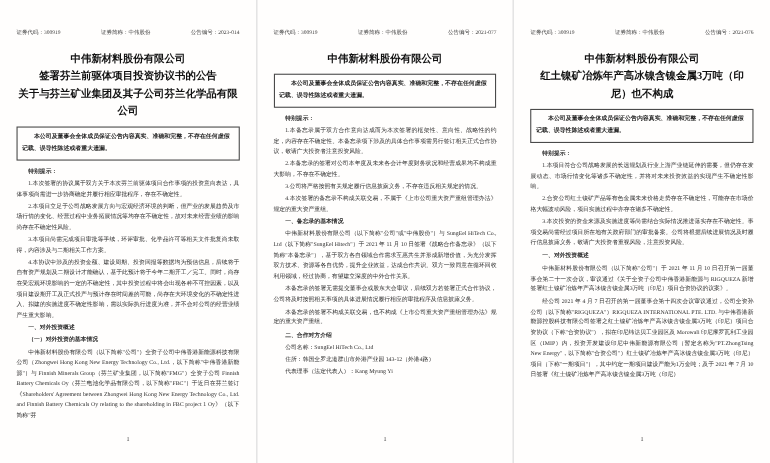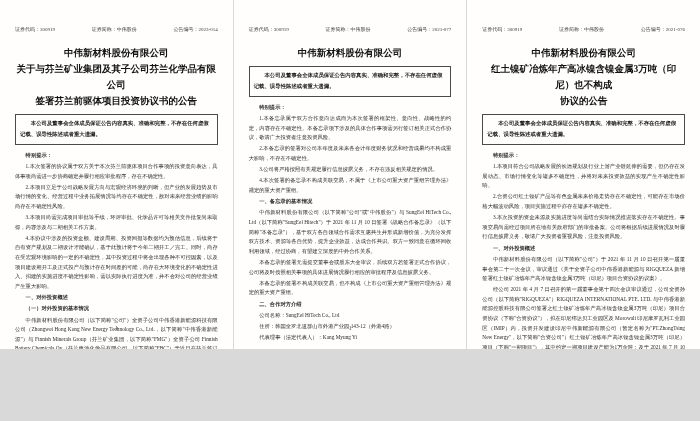--- a/index.html
+++ b/index.html
@@ -8,21 +8,21 @@
     background:#ffffff;
     font-family:"Liberation Serif","DejaVu Serif",serif;
     color:#1c1c1c;
   }
   .doc-strip{
     display:flex;width:700px;height:421px;
     background:#d9d9d9;gap:1px;
   }
   .page{
     position:relative;
-    width:233px;height:349px;
+    width:233px;height:421px;
     background:#fffefd;
     box-sizing:border-box;
     padding:26px 15px 0 15px;
     overflow:hidden;
   }
   .meta-row{
     display:flex;justify-content:space-between;
     font-size:5px;color:#3a3a3a;
     margin-bottom:13px;
     letter-spacing:0;
@@ -69,22 +69,22 @@
 <div class="doc-strip">
 
   <div class="page">
     <div class="meta-row">
       <span>证券代码：300919</span>
       <span>证券简称：中伟股份</span>
       <span>公告编号：2023-014</span>
     </div>
     <div class="title">
       <div>中伟新材料股份有限公司</div>
+      <div>签署芬兰前驱体项目投资协议书的公告</div>
       <div>关于与芬兰矿业集团及其子公司芬兰化学品有限公司</div>
-      <div>签署芬兰前驱体项目投资协议书的公告</div>
     </div>
     <div class="disclaimer">本公司及董事会全体成员保证公告内容真实、准确和完整，不存在任何虚假记载、误导性陈述或者重大遗漏。</div>
     <div class="body-text">
         <p class="note">特别提示：</p>
         <p class="para">1.本次签署的协议属于双方关于本次芬兰前驱体项目合作事项的投资意向表达，具体事项尚需进一步协商确定并履行相应审批程序，存在不确定性。</p>
         <p class="para">2.本项目立足于公司战略发展方向与宏观经济环境的判断，但产业的发展趋势及市场行情的变化、经营过程中业务拓展情况等均存在不确定性，故对未来经营业绩的影响尚存在不确定性风险。</p>
         <p class="para">3.本项目尚需完成项目审批等手续，环评审批、化学品许可等相关文件批复尚未取得，内容涉及与二期相关工作方案。</p>
         <p class="para">4.本协议中涉及的投资金额、建设周期、投资回报等数据均为预估信息，后续将于自有资产规划及二期设计才能确认，基于此预计将于今年二期开工／完工。同时，尚存在受宏观环境影响的一定的不确定性，其中投资过程中将会出现各种不可控因素，以及项目建设期开工及正式投产与预计存在时间差的可能，尚存在大环境变化的不确定性进入、拟建的实施进度不确定性影响，需以实际执行进度为准，并不会对公司的经营业绩产生重大影响。</p>
         <p class="h">一、对外投资概述</p>
         <p class="h2">（一）对外投资的基本情况</p>
@@ -123,21 +123,20 @@
 
   <div class="page">
     <div class="meta-row">
       <span>证券代码：300919</span>
       <span>证券简称：中伟股份</span>
       <span>公告编号：2021-076</span>
     </div>
     <div class="title">
       <div>中伟新材料股份有限公司</div>
       <div>红土镍矿冶炼年产高冰镍含镍金属3万吨（印尼）也不构成</div>
-      <div>协议的公告</div>
     </div>
     <div class="disclaimer">本公司及董事会全体成员保证公告内容真实、准确和完整，不存在任何虚假记载、误导性陈述或者重大遗漏。</div>
     <div class="body-text">
         <p class="note">特别提示：</p>
         <p class="para">1.本项目符合公司战略发展的长远规划及行业上游产业链延伸的需要，但仍存在发展动态、市场行情变化等诸多不确定性，并将对未来投资效益的实现产生不确定性影响。</p>
         <p class="para">2.合资公司红土镍矿产品等有色金属未来价格走势存在不确定性，可能存在市场价格大幅波动风险，项目实施过程中亦存在诸多不确定性。</p>
         <p class="para">3.本次投资的资金来源及实施进度等尚需结合实际情况推进落实存在不确定性。事项交易尚需经过项目所在地有关政府部门的审批备案。公司将根据后续进展情况及时履行信息披露义务，敬请广大投资者重视风险，注意投资风险。</p>
         <p class="h">一、对外投资概述</p>
         <p class="para">中伟新材料股份有限公司（以下简称"公司"）于 2021 年 11 月 10 日召开第一届董事会第二十一次会议，审议通过《关于全资子公司中伟香港新能源与 RIGQUEZA 新增签署红土镍矿冶炼年产高冰镍含镍金属3万吨（印尼）项目合资协议的议案》。</p>
         <p class="para">经公司 2021 年 4 月 7 日召开的第一届董事会第十四次会议审议通过，公司全资孙公司（以下简称"RIGQUEZA"）RIGQUEZA INTERNATIONAL PTE. LTD. 与中伟香港新能源控股科技有限公司签署之红土镍矿冶炼年产高冰镍含镍金属3万吨（印尼）项目合资协议（下称"合资协议"），拟在印尼纬达贝工业园区及 Morowali 印尼摩罗瓦利工业园区（IMIP）内，投资开发建设印尼中伟新能源有限公司（暂定名称为"PT.ZhongTsing New Energy"，以下简称"合资公司"）红土镍矿冶炼年产高冰镍含镍金属3万吨（印尼）项目（下称"一期项目"），其中约定一期项目建设产能为1万金吨；及于 2021 年 7 月 10 日签署《红土镍矿冶炼年产高冰镍含镍金属3万吨（印尼）</p>

